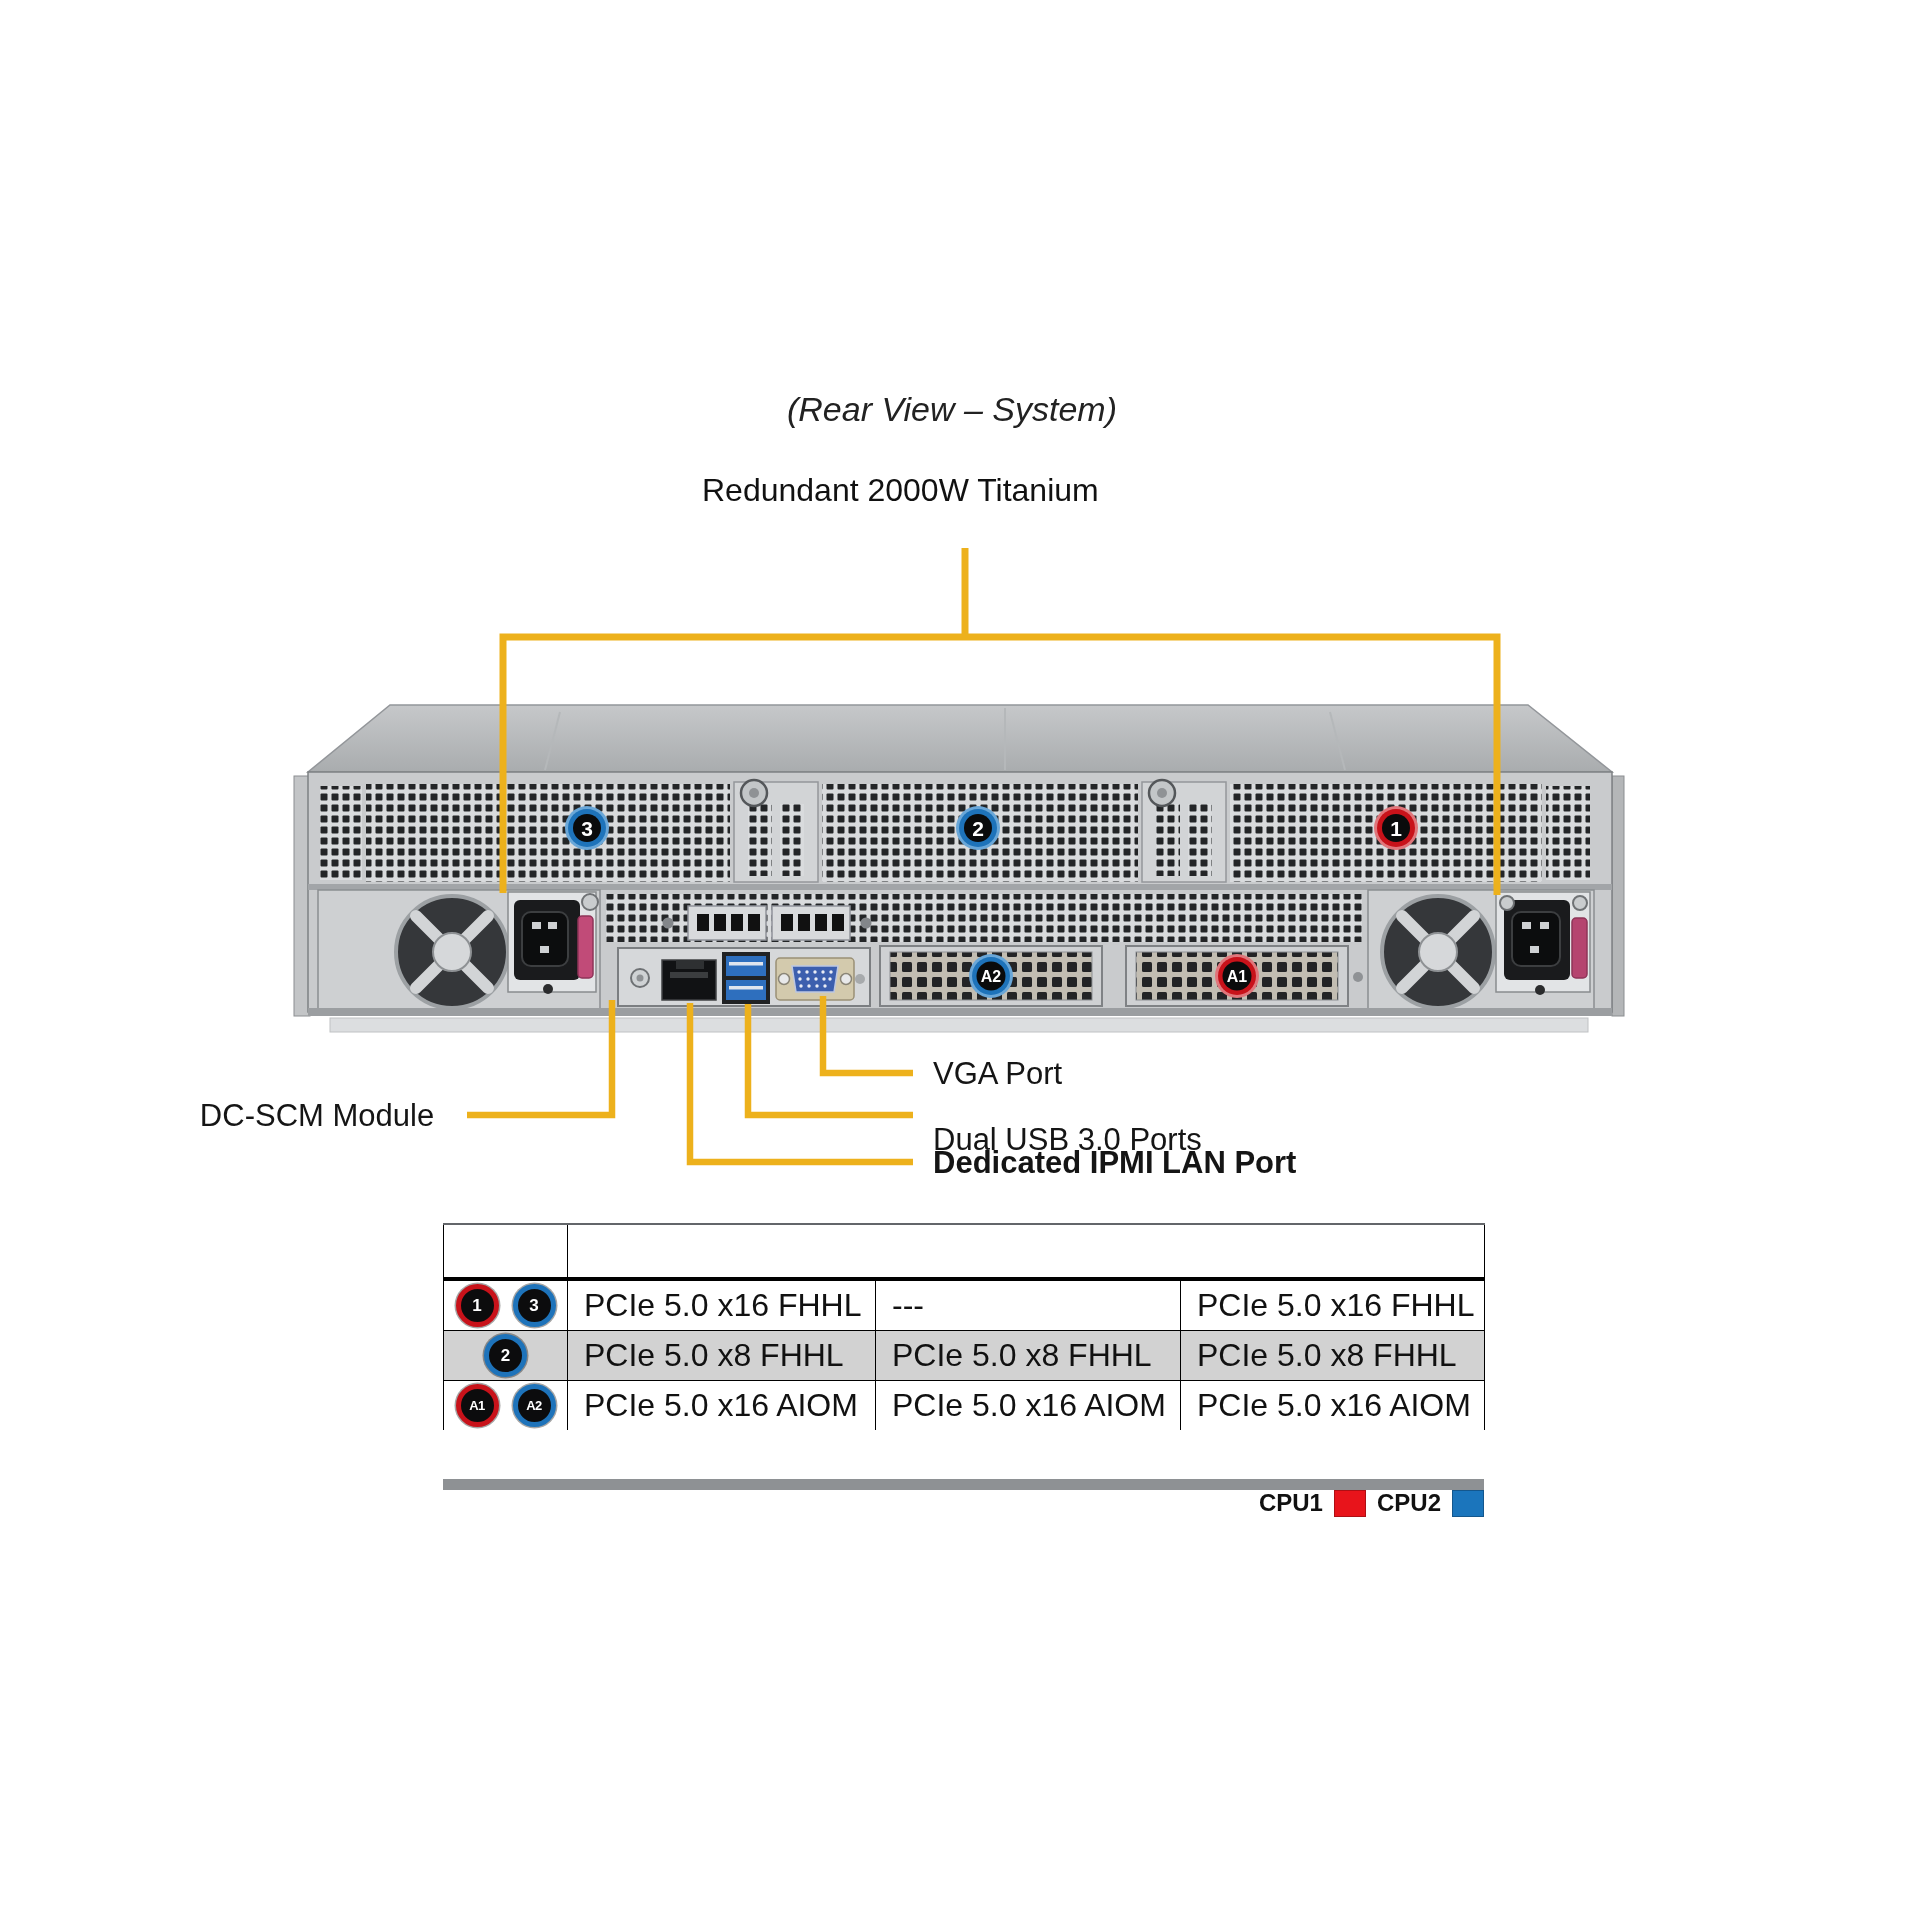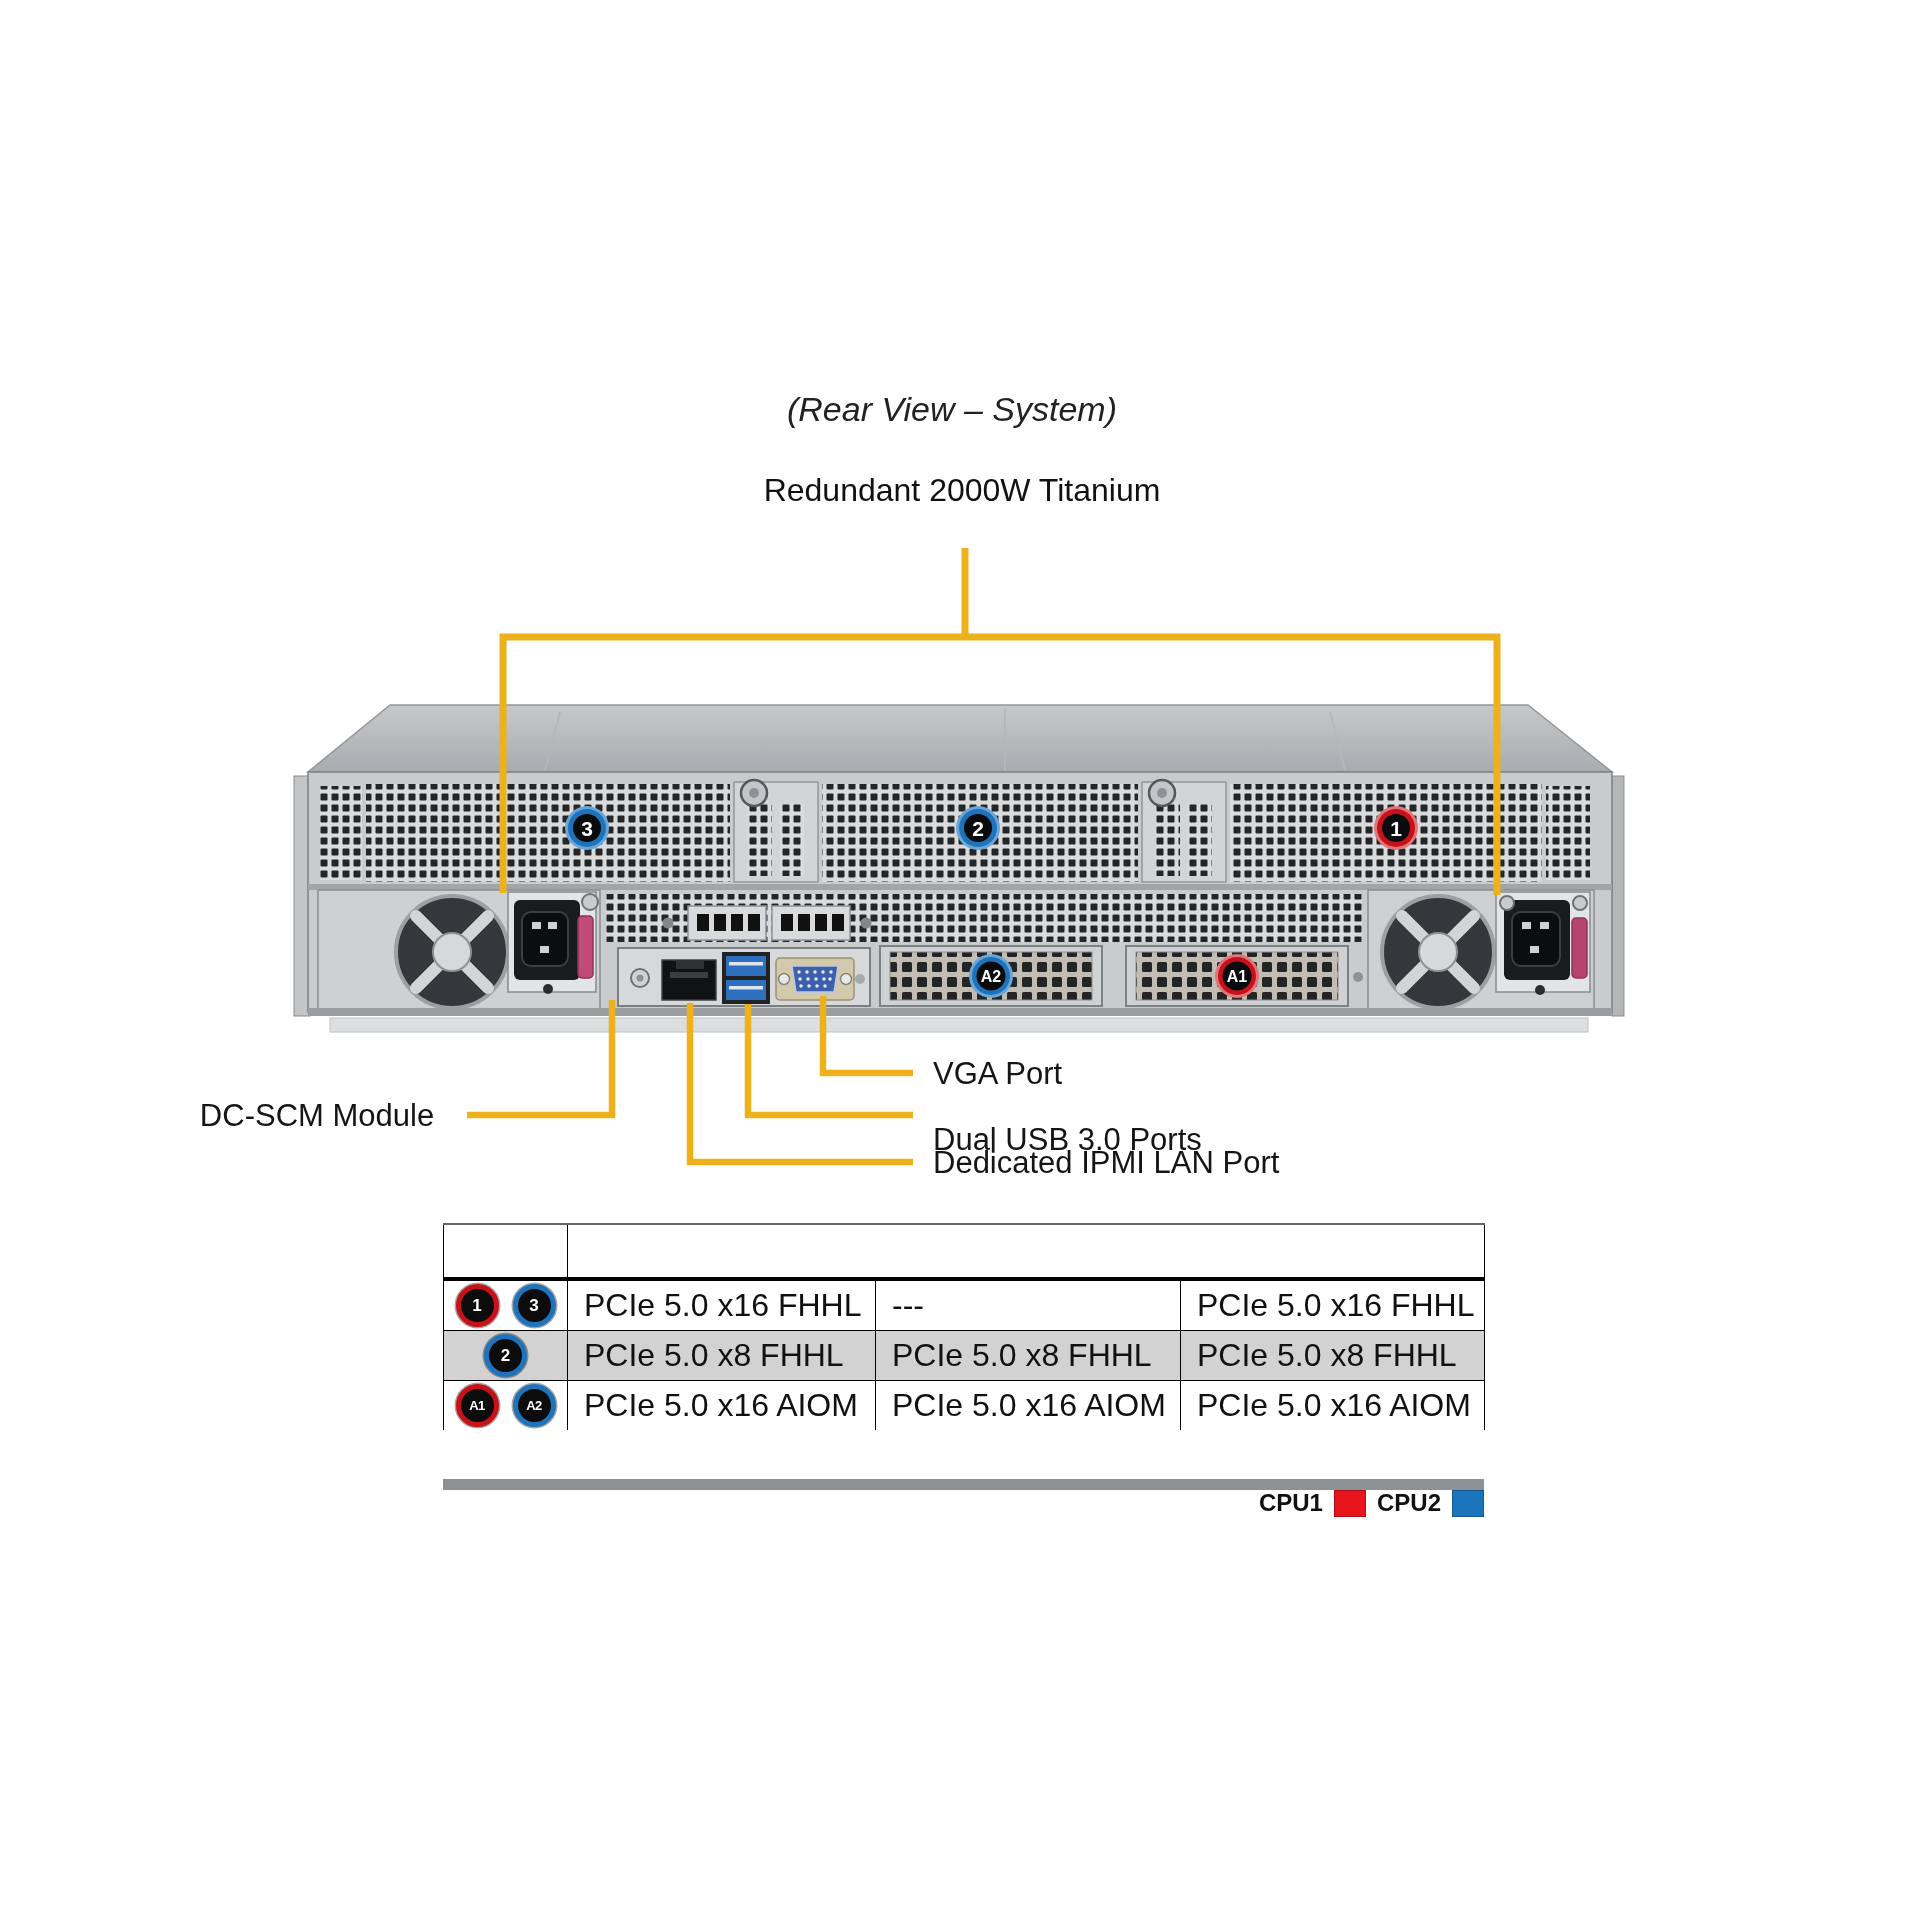--- a/index.html
+++ b/index.html
@@ -1,25 +1,25 @@
 <!DOCTYPE html>
 <html><head>
 <meta charset="utf-8">
 <style>
   html,body{margin:0;padding:0;background:#ffffff;}
   body{width:1920px;height:1920px;position:relative;font-family:"Liberation Sans","DejaVu Sans",sans-serif;color:#1a1a1a;overflow:hidden;}
   .abs{position:absolute;}
   
   .fig-title{left:552px;top:390px;width:800px;text-align:center;font-size:34px;font-style:italic;color:#222;}
-  .psu-label{left:702px;top:473px;width:520px;text-align:center;font-size:32px;line-height:34px;color:#111;}
+  .psu-label{left:702px;top:473px;width:520px;text-align:left;font-size:32px;line-height:34px;color:#111;}
   .port-label{font-size:31px;color:#151515;white-space:nowrap;}
   .lbl-dcscm{left:167px;top:1098px;width:300px;text-align:center;}
   .lbl-vga{left:933px;top:1056px;}
   .lbl-usb{left:933px;top:1110px;margin-top:12px;}
-  .lbl-ipmi{left:933px;top:1145px;}
+  .lbl-ipmi{left:933px;top:1145px;font-weight:bold;}
   
   .server-svg{left:250px;top:540px;width:1420px;height:640px;}
   
   .cfg-table{left:443px;top:1223px;width:1041px;border-collapse:collapse;table-layout:fixed;background:#fff;}
   .cfg-table td{border:1.5px solid #000;font-size:32px;color:#111;padding:0 0 0 16px;vertical-align:middle;overflow:hidden;white-space:nowrap;}
   .cfg-table tr.r-empty td{border-top:2px solid #63666a;border-bottom:4px solid #000;height:52px;background:#fff;}
   .cfg-table tr.r-head td{background:#d2d2d2;height:48px;}
   .cfg-table tr.r-data td{height:49px;}
   .cfg-table tr.alt td{background:#d2d2d2;}
   .cfg-table tr.last td{border-bottom:none;}

